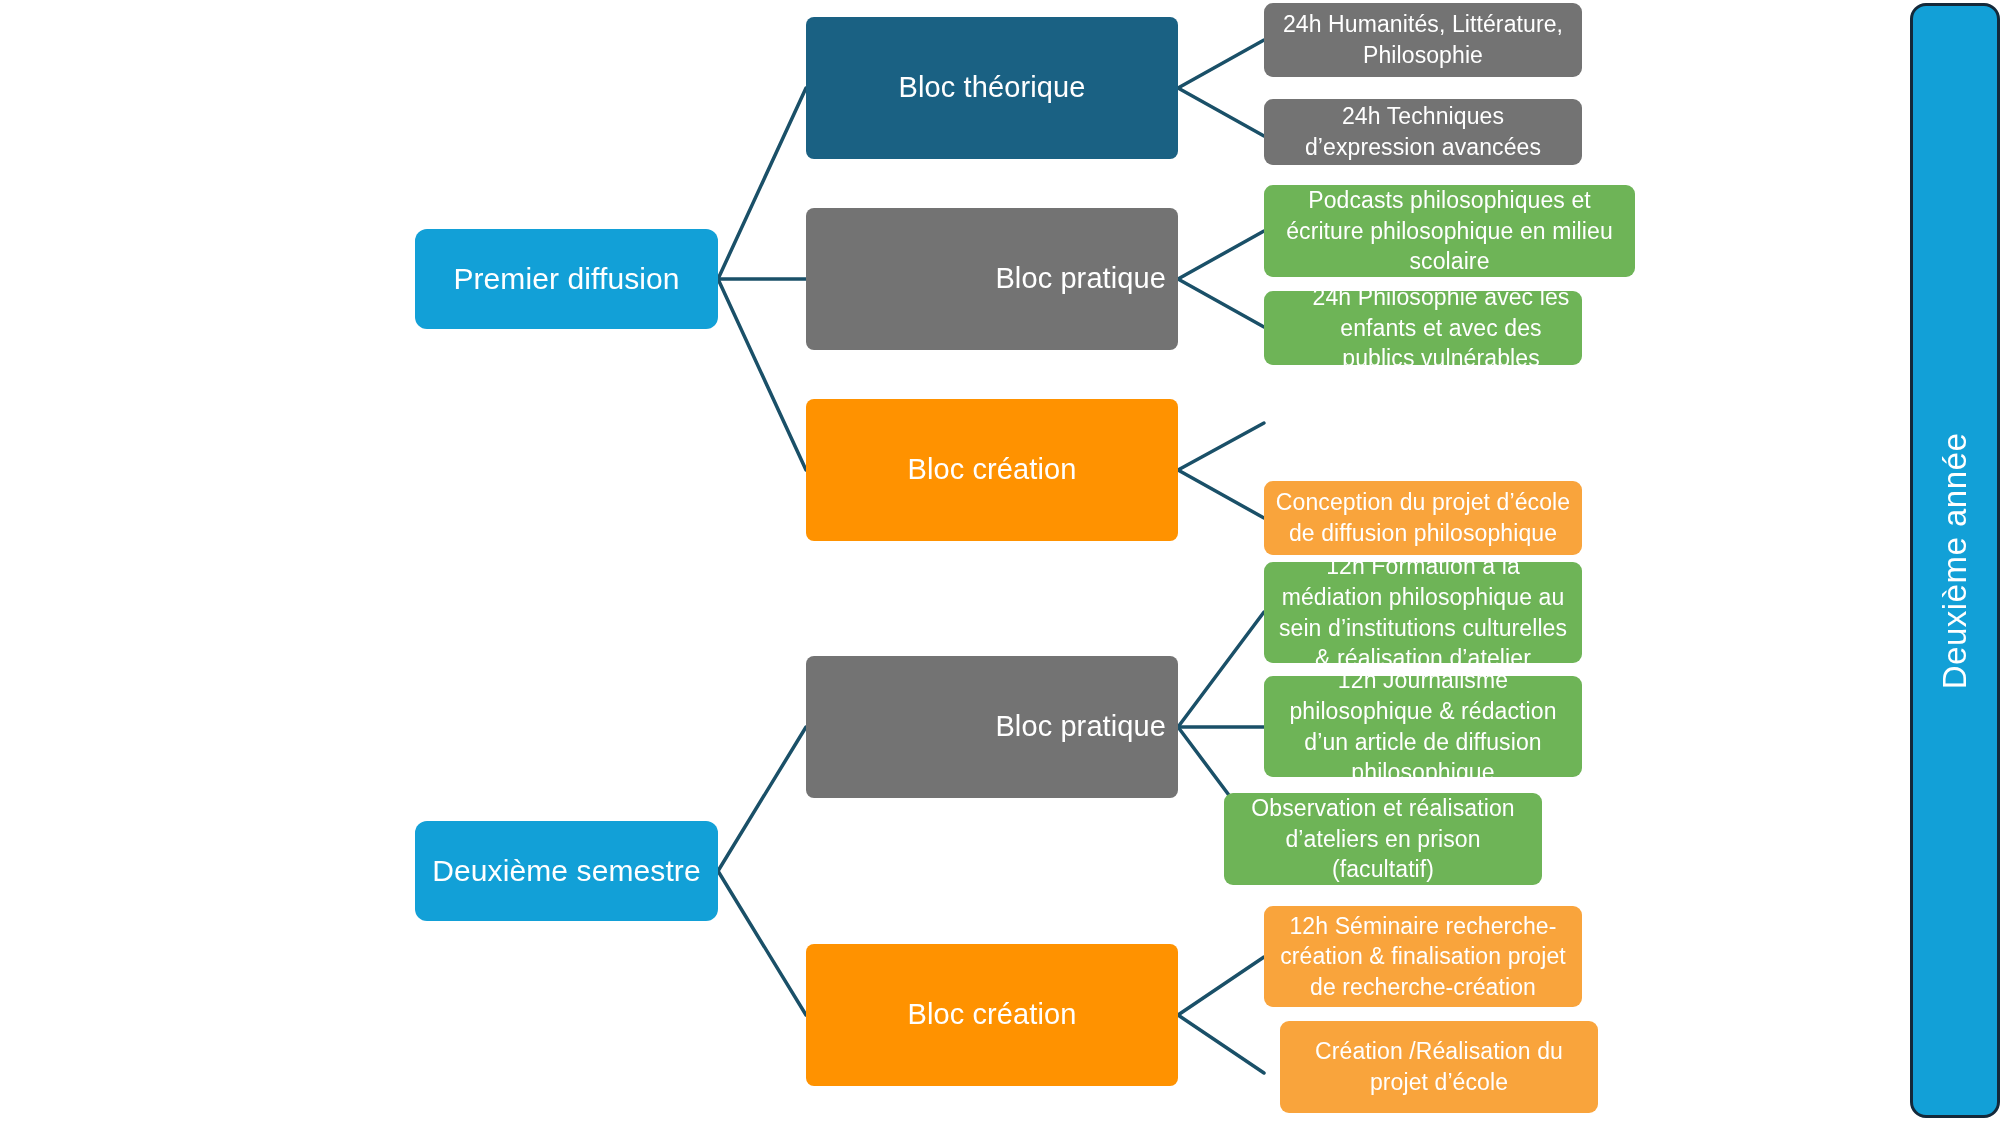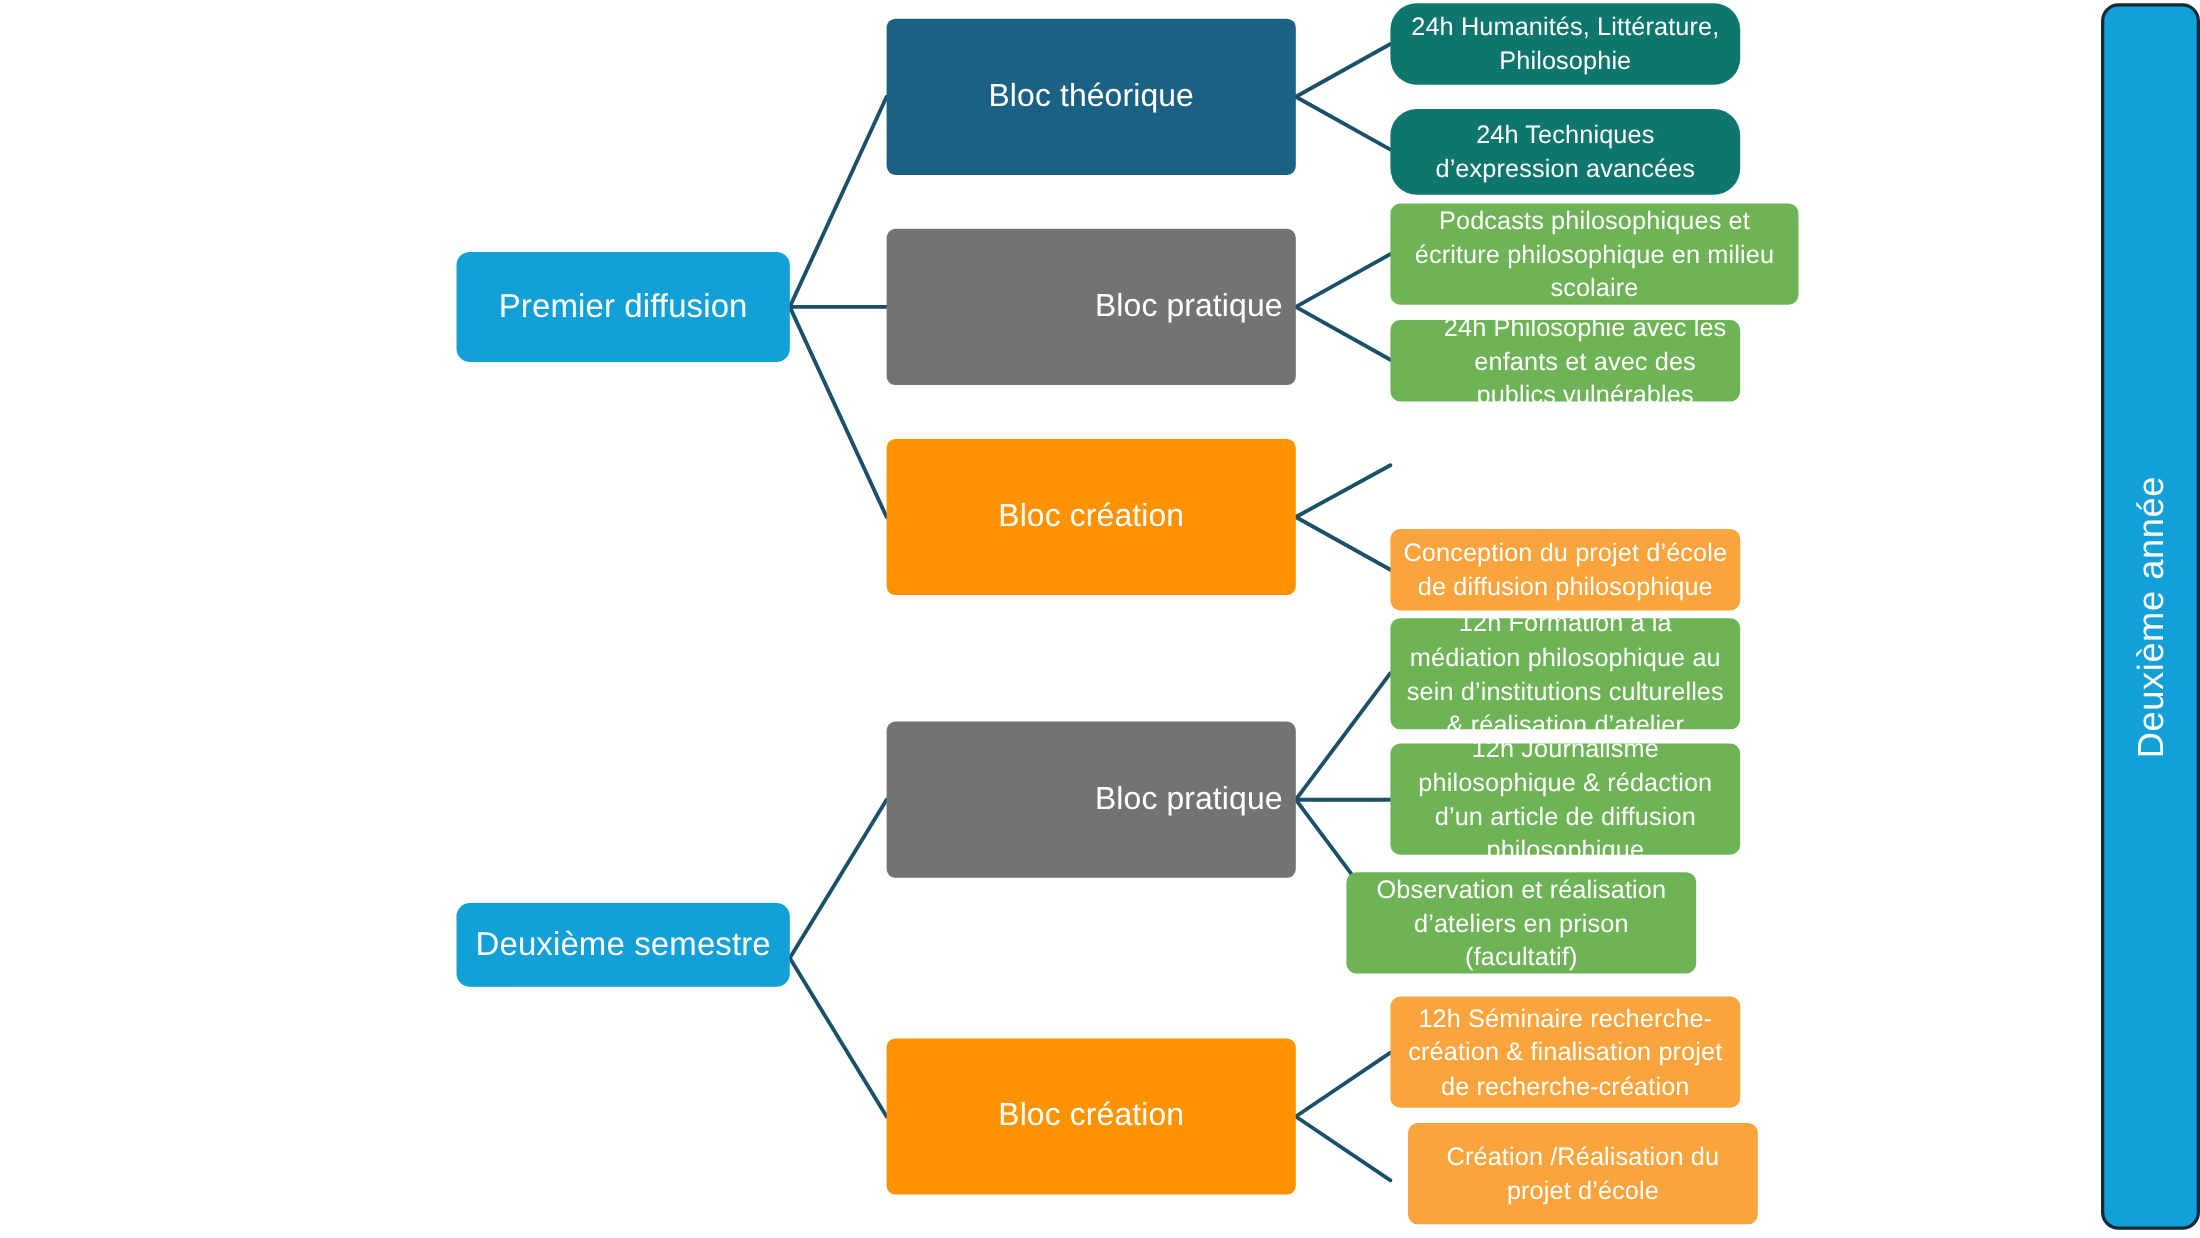--- a/index.html
+++ b/index.html
@@ -53,21 +53,21 @@
   .level2.theorique { background: #1A6183; }
   .level2.pratique  { background: #737373; justify-content: flex-end; }
   .level2.creation  { background: #FF9200; }
 
   .level3 {
     font-size: 23px;
     border-radius: 9px;
     line-height: 1.33;
     padding: 4px 10px;
   }
-  .level3.c-teal   { background: #0f766e; border-radius: 24px; }
+  .level3.c-teal   { background: #737373; }
   .level3.c-green  { background: #6EB457; }
   .level3.c-orange { background: #F9A43C; }
 
   .year-bar {
     position: absolute;
     background: #12A0D7;
     border: 3px solid #14293A;
     border-radius: 16px;
     box-sizing: border-box;
     display: flex;
@@ -112,21 +112,21 @@
 
       <line x1="1178" y1="1015" x2="1264" y2="957"></line>
       <line x1="1178" y1="1015" x2="1264" y2="1073"></line>
     </g>
   </svg>
 
   <div class="node level1" style="left:415px; top:229px; width:303px; height:100px;">
     <span>Premier diffusion</span>
   </div>
 
-  <div class="node level1" style="left:415px; top:821px; width:303px; height:76px;">
+  <div class="node level1" style="left:415px; top:821px; width:303px; height:100px;">
     <span>Deuxième semestre</span>
   </div>
 
   <div class="node level2 theorique" style="left:806px; top:17px; width:372px; height:142px;">
     <span>Bloc  théorique</span>
   </div>
 
   <div class="node level2 pratique" style="left:806px; top:208px; width:372px; height:142px;">
     <span>Bloc pratique</span>
   </div>
@@ -140,21 +140,21 @@
   </div>
 
   <div class="node level2 creation" style="left:806px; top:944px; width:372px; height:142px;">
     <span>Bloc création</span>
   </div>
 
   <div class="node level3 c-teal" style="left:1264px; top:3px; width:318px; height:74px;">
     <span>24h Humanités, Littérature, Philosophie</span>
   </div>
 
-  <div class="node level3 c-teal" style="left:1264px; top:99px; width:318px; height:78px;">
+  <div class="node level3 c-teal" style="left:1264px; top:99px; width:318px; height:66px;">
     <span>24h Techniques d’expression avancées</span>
   </div>
 
   <div class="node level3 c-green" style="left:1264px; top:185px; width:371px; height:92px;">
     <span>Podcasts philosophiques et écriture philosophique en milieu scolaire</span>
   </div>
 
   <div class="node level3 c-green" style="left:1264px; top:291px; width:318px; height:74px;padding-left:46px;">
     <span>24h Philosophie avec les enfants et avec des publics vulnérables</span>
   </div>

